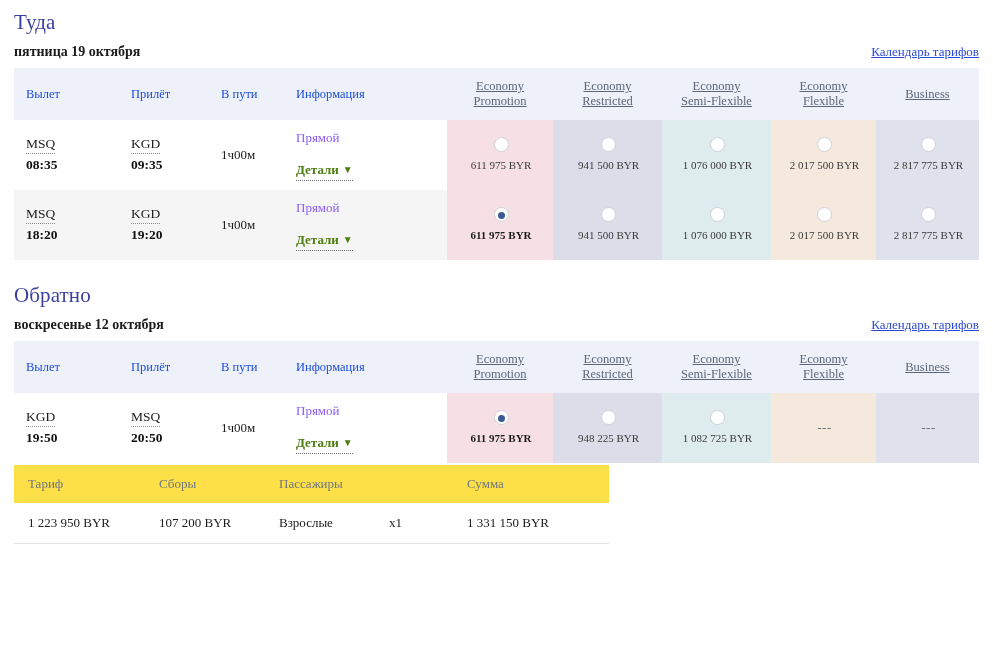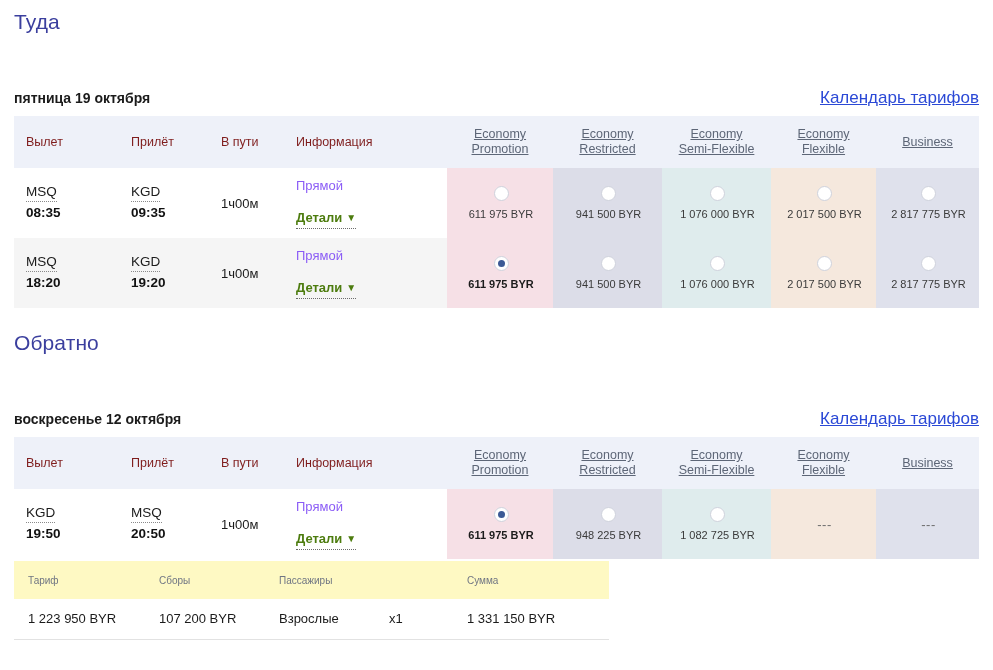--- a/index.html
+++ b/index.html
@@ -4,21 +4,21 @@
 <style>
   * { box-sizing: border-box; }
   html, body {
     margin: 0; padding: 0;
     width: 993px; height: 670px;
     background: #ffffff;
     font-family: "Liberation Sans", sans-serif;
     color: #222222;
     overflow: hidden;
   }
-  .page { width: 993px; height: 492px; position: relative; padding: 0 14px 4px 14px; }
+  .page { width: 993px; height: 492px; position: relative; padding: 0 14px 4px 14px; font-family: Liberation Serif, serif; }
 
   
   .section-title {
     color: #3b3f9e;
     font-size: 21px;
     font-weight: normal;
     letter-spacing: 0.1px;
     margin: 0;
     padding: 9px 0 3px 0;
     line-height: 26px;
@@ -44,37 +44,36 @@
     align-items: baseline;
     justify-content: space-between;
     padding: 6px 0 8px 0;
   }
   .date-label {
     font-size: 14px;
     font-weight: bold;
     color: #1b1b1b;
   }
   .calendar-link {
-    font-size: 17px;
+    font-size: 13px;
     color: #2b49d6;
     text-decoration: underline;
     cursor: pointer;
-    margin-top: 44px;
   }
 
   
   table.flights {
     width: 965px;
     border-collapse: collapse;
     table-layout: fixed;
     font-size: 13px;
   }
   table.flights th {
     background: #eef1f9;
-    color: #7f1d1d;
+    color: #1d4ed8;
     font-size: 12.5px;
     font-weight: normal;
     text-align: left;
     padding: 10px 10px 10px 12px;
     height: 52px;
     vertical-align: middle;
     border: none;
   }
   table.flights th.fare-h {
     text-align: center;
@@ -163,23 +162,23 @@
 
   
   table.cost {
     width: 595px;
     border-collapse: collapse;
     table-layout: fixed;
     font-size: 13px;
     margin-top: 2px;
   }
   table.cost th {
-    background: #fef9c3;
+    background: #fde047;
     color: #6f7583;
-    font-size: 10px;
+    font-size: 13px;
     font-weight: normal;
     text-align: left;
     padding: 11px 0 11px 14px;
     height: 38px;
   }
   table.cost td {
     padding: 12px 0 12px 14px;
     font-size: 13px;
     color: #1b1b1b;
     border-bottom: 1px solid #e2e2e2;

